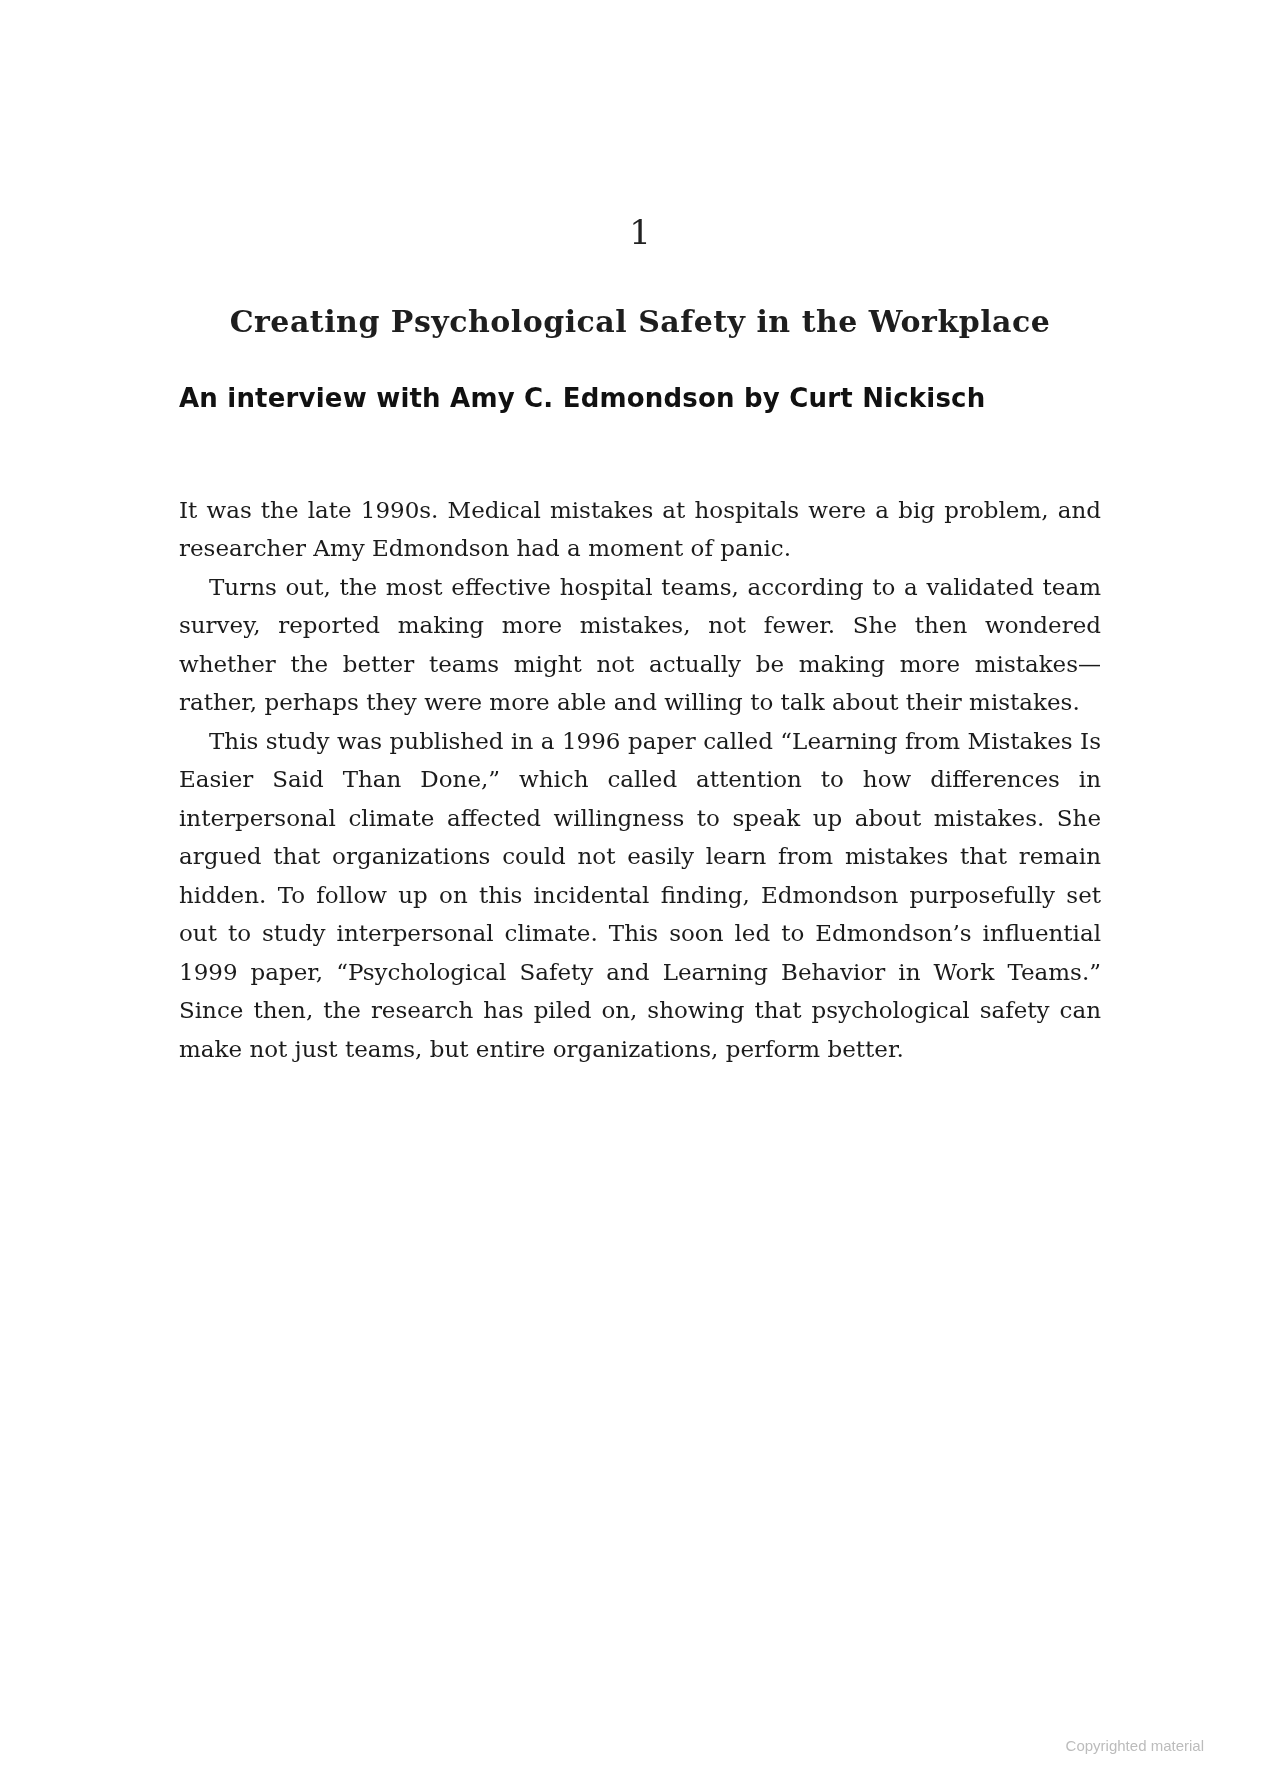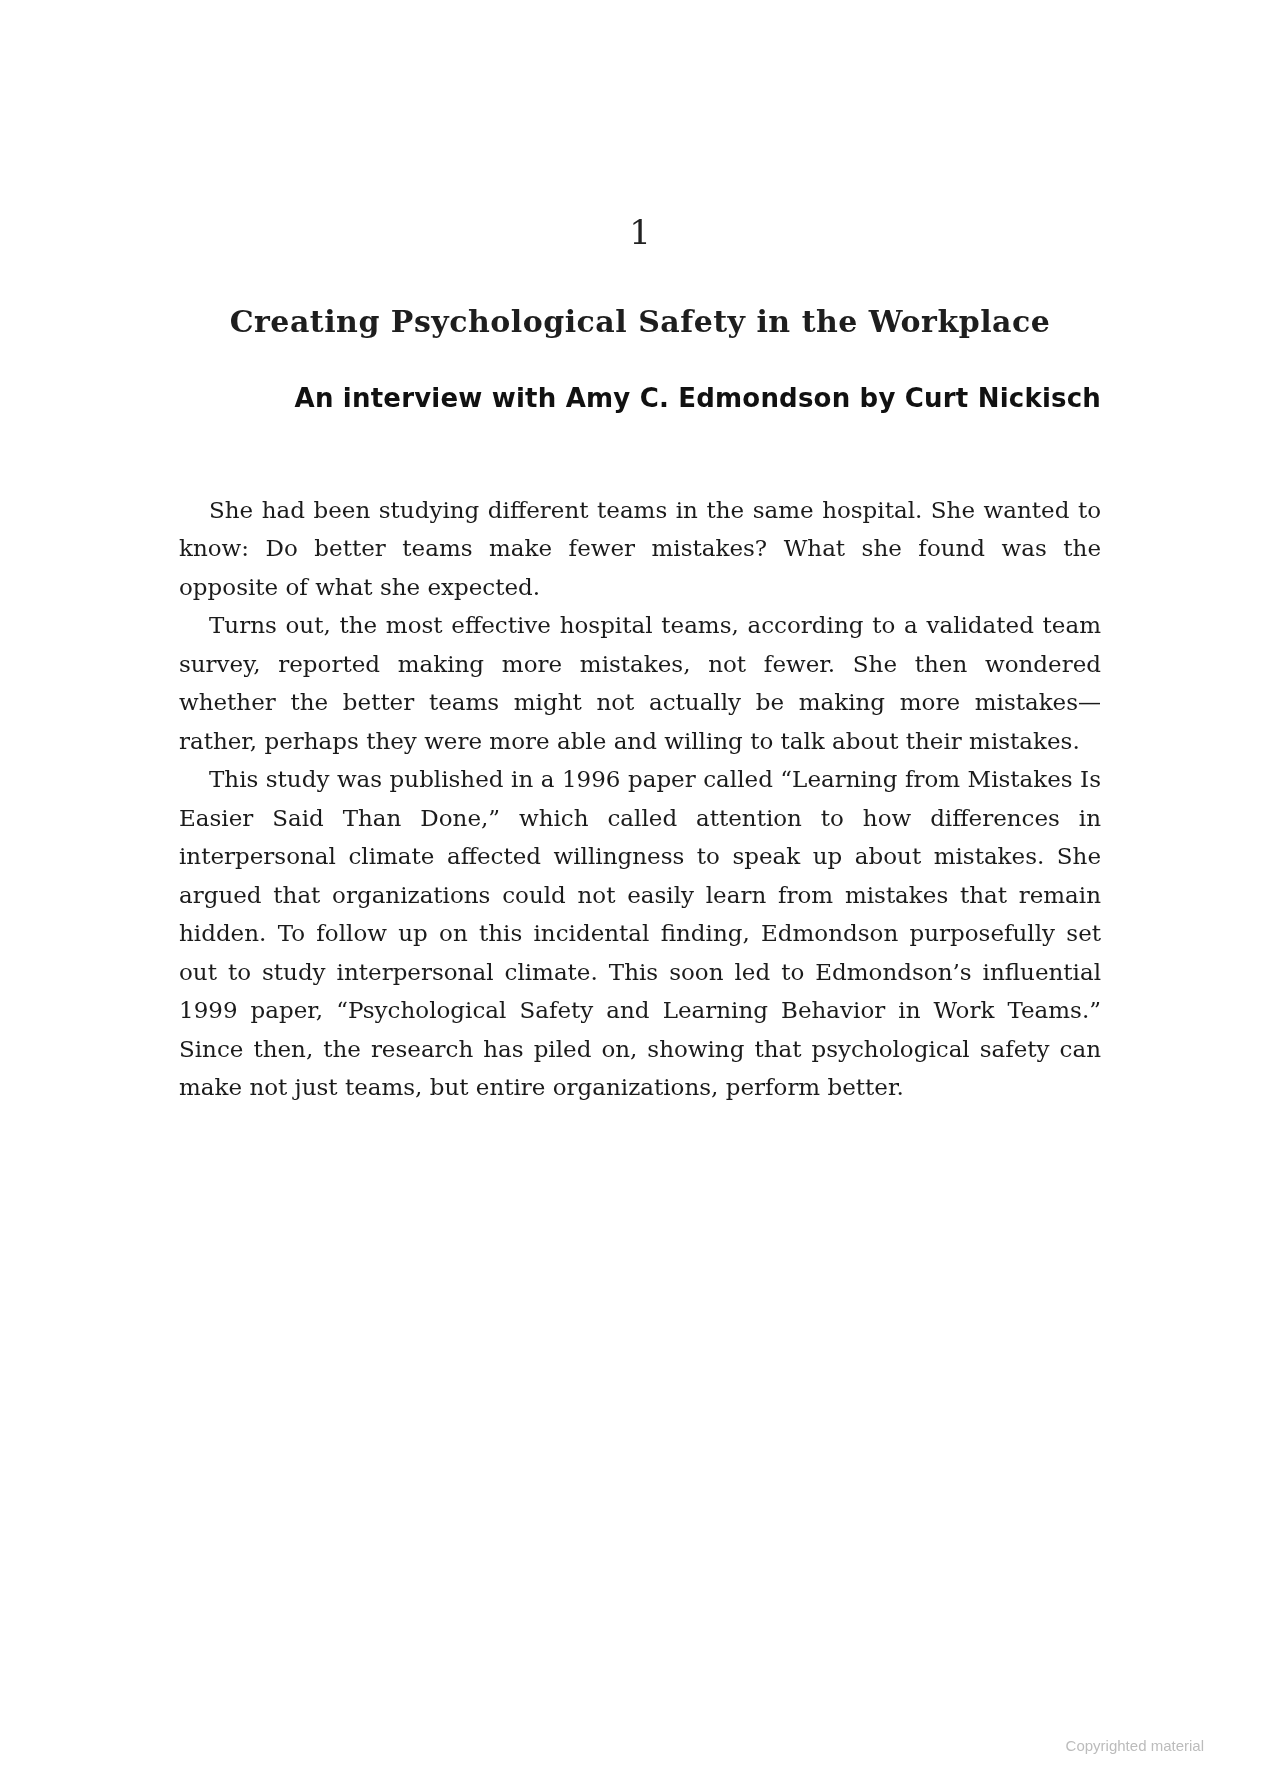--- a/index.html
+++ b/index.html
@@ -34,21 +34,21 @@
     text-align: center;
     font-family: "DejaVu Serif", serif;
     font-weight: 700;
     font-size: 30px;
     line-height: 1.75;
     color: #1e1e1e;
     letter-spacing: 0.5px;
   }
   .chapter-subtitle {
     margin-top: 34px;
-    text-align: right;
+    text-align: left;
     font-family: "DejaVu Sans", "Liberation Sans", sans-serif;
     font-weight: 700;
     font-size: 26px;
     color: #111111;
     letter-spacing: 0.2px;
   }
   .body-text {
     margin-top: 78px;
     font-family: "DejaVu Serif", serif;
     font-size: 23px;
@@ -70,19 +70,19 @@
 </style>
 </head>
 <body>
 
 <div class="page">
   <div class="content">
     <div class="chapter-number">1</div>
     <h1 class="chapter-title">Creating Psychological Safety in the Workplace</h1>
     <div class="chapter-subtitle">An interview with Amy C. Edmondson by Curt Nickisch</div>
     <div class="body-text">
-        <p class="para indent"><span>She had been studying different teams in the same hospital. She wanted to know: Do better teams make fewer mistakes? What she found was the opposite of what she expected.</span></p>
+        <p class="para"><span>It was the late 1990s. Medical mistakes at hospitals were a big problem, and researcher Amy Edmondson had a moment of panic.</span></p>
         <p class="para indent"><span>Turns out, the most effective hospital teams, according to a validated team survey, reported making </span><span class="italic">more</span><span> mistakes, not fewer. She then wondered whether the better teams might not actually be making more mistakes—rather, perhaps they were more able and willing to </span><span class="italic">talk</span><span> about their mistakes.</span></p>
         <p class="para indent"><span>This study was published in a 1996 paper called “Learning from Mistakes Is Easier Said Than Done,” which called attention to how differences in interpersonal climate affected willingness to speak up about mistakes. She argued that organizations could not easily learn from mistakes that remain hidden. To follow up on this incidental finding, Edmondson purposefully set out to study interpersonal climate. This soon led to Edmondson’s influential 1999 paper, “Psychological Safety and Learning Behavior in Work Teams.” Since then, the research has piled on, showing that psychological safety can make not just teams, but entire organizations, perform better.</span></p>
       </div>
   </div>
   <div class="footer-note">Copyrighted material</div>
 </div>
 
 </body></html>

